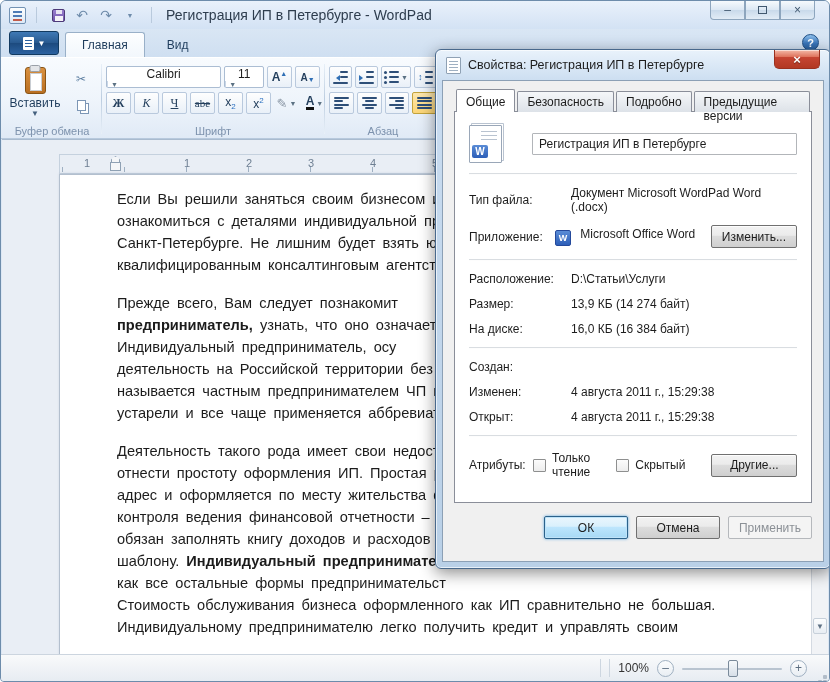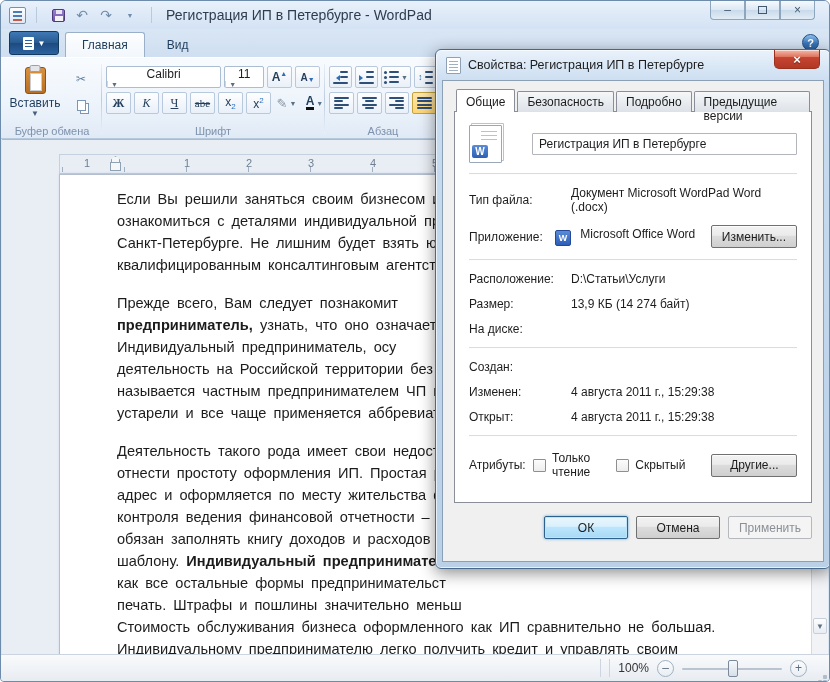--- a/index.html
+++ b/index.html
@@ -401,21 +401,20 @@
             <div class="dline"><span>устарели и все чаще применяется аббревиатура</span></div>
           </div>
           <div class="dpara">
             <div class="dline"><span>Деятельность такого рода имеет свои недостатк</span></div>
             <div class="dline"><span>отнести простоту оформления ИП. Простая </span><span class="b">рег</span></div>
             <div class="dline"><span>адрес и оформляется по месту жительства ф</span></div>
             <div class="dline"><span>контроля ведения финансовой отчетности – ИП</span></div>
             <div class="dline"><span>обязан заполнять книгу доходов и расходов</span></div>
             <div class="dline"><span>шаблону. </span><span class="b">Индивидуальный предприниматель</span></div>
             <div class="dline"><span>как все остальные формы предпринимательст</span></div>
-            <div class="dline"><span>печать. Штрафы и пошлины значительно меньш</span></div>
             <div class="dline"><span>Стоимость обслуживания бизнеса оформленного как ИП сравнительно не большая.</span></div>
             <div class="dline"><span>Индивидуальному предпринимателю легко получить кредит и управлять своим</span></div>
           </div>
         </div>
     </div>
     <div class="vscroll">
       <span class="scr-btn scr-up">▲</span>
       <span class="scr-btn scr-dn">▼</span>
     </div>
   </div>
@@ -468,20 +467,21 @@
         <div class="prow">
           <span class="plabel">Расположение:</span>
           <span class="pvalue" style="padding-left:16px;">D:\Статьи\Услуги</span>
         </div>
         <div class="prow">
           <span class="plabel">Размер:</span>
           <span class="pvalue" style="padding-left:16px;">13,9 КБ (14 274 байт)</span>
         </div>
         <div class="prow">
           <span class="plabel">На диске:</span>
+          <span class="pvalue" style="padding-left:16px;">16,0 КБ (16 384 байт)</span>
         </div>
         <hr class="sep">
         <div class="prow">
           <span class="plabel">Создан:</span>
         </div>
         <div class="prow">
           <span class="plabel">Изменен:</span>
           <span class="pvalue" style="padding-left:16px;">4 августа 2011 г., 15:29:38</span>
         </div>
         <div class="prow">

